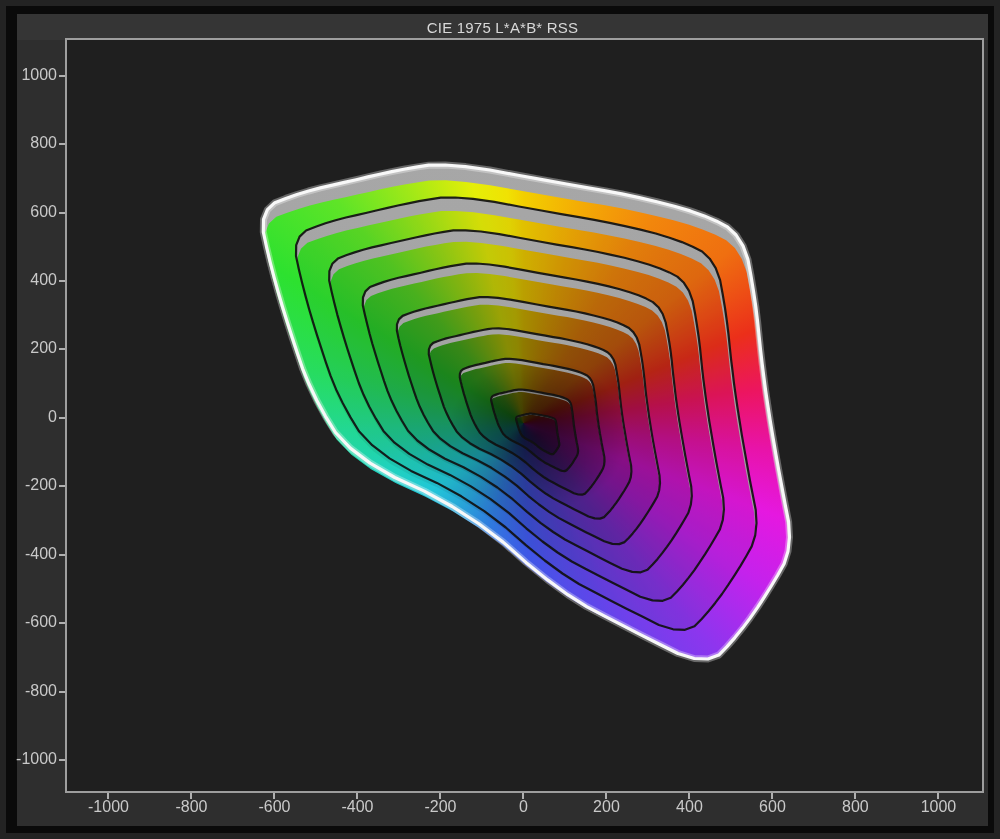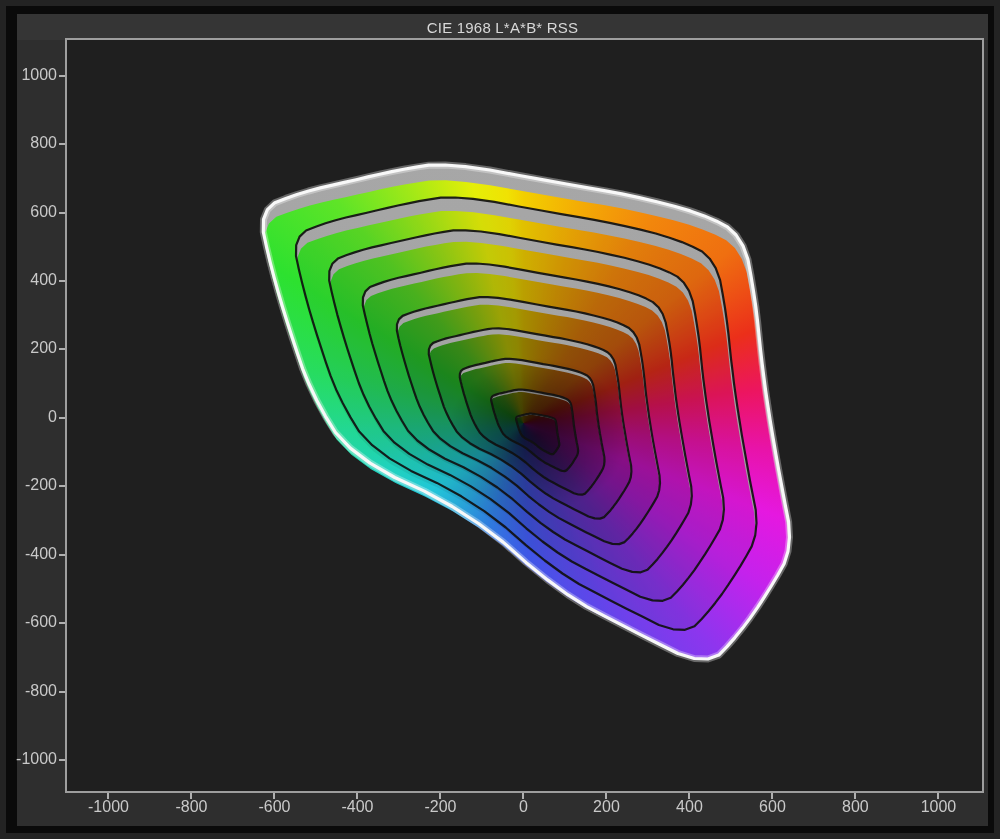--- a/index.html
+++ b/index.html
@@ -32,21 +32,21 @@
     position:absolute;left:0;width:57px;text-align:right;
     font-size:16px;color:#c9c9c9;white-space:nowrap;
   }
 </style>
 </head>
 <body style="background: rgb(35, 35, 35);">
 
 <div id="frame" style="background: rgb(10, 10, 10);"></div>
 <div id="panel" style="background: rgb(46, 46, 46);"></div>
 <div id="titlebar" style="background: rgb(53, 53, 53);">
-  <span id="chart-title" style="color: rgb(216, 216, 216);">CIE 1968 L*A*B* RSS</span>
+  <span id="chart-title" style="color: rgb(216, 216, 216);">CIE 1975 L*A*B* RSS</span>
 </div>
 <div id="plot" style="background: rgb(31, 31, 31); border-color: rgb(158, 158, 158);"></div>
 <div id="fills">
     <div class="layer" style="background: linear-gradient(rgb(169, 169, 169), rgb(156, 156, 156)); clip-path: polygon(207.8px 162.7px, 218.8px 158.4px, 230px 154.5px, 241.6px 151px, 253.3px 147.9px, 265.4px 145.1px, 277.3px 142.4px, 289.2px 139.7px, 301px 136.9px, 312.7px 134.2px, 324.7px 131.6px, 336.8px 129.3px, 349.1px 127.1px, 361.7px 125.2px, 378.2px 125px, 398.5px 126.6px, 422.9px 130px, 451.1px 135.3px, 476.6px 139.9px, 499.5px 144px, 519.7px 147.6px, 537.2px 150.6px, 554.8px 153.9px, 572.3px 157.6px, 589.8px 161.7px, 607.4px 166.2px, 623.2px 170.9px, 637.3px 175.9px, 649.7px 181.2px, 660.4px 186.8px, 669.1px 195px, 676px 205.8px, 680.9px 219.4px, 683.9px 235.5px, 686.5px 251.3px, 688.8px 266.7px, 690.6px 281.6px, 692.1px 296.2px, 693.6px 310.3px, 695.2px 324.1px, 696.9px 337.5px, 698.6px 350.5px, 700.7px 364.6px, 703.1px 379.9px, 705.8px 396.2px, 708.8px 413.7px, 711.9px 431px, 715.1px 448.1px, 718.3px 465px, 721.6px 481.8px, 722.5px 497.2px, 721px 511.2px, 717.1px 523.8px, 710.8px 535px, 704.2px 546px, 697.4px 556.9px, 690.4px 567.6px, 683.1px 578.1px, 675.6px 588.1px, 667.9px 597.6px, 660px 606.6px, 651.8px 615.1px, 640.9px 619px, 627.3px 618.5px, 611px 613.5px, 592px 604px, 573.4px 594.6px, 555.1px 585.2px, 537.2px 575.9px, 519.7px 566.7px, 500.8px 554.7px, 480.6px 539.9px, 459px 522.4px, 436.1px 502.1px, 411.5px 483.5px, 385.2px 466.5px, 357.3px 451.1px, 327.8px 437.5px, 303.1px 423.1px, 283.3px 408.1px, 268.5px 392.5px, 258.5px 376.3px, 249.7px 360.2px, 242.1px 344.3px, 235.6px 328.6px, 230.4px 313.2px, 225.3px 297.8px, 220.4px 282.6px, 215.7px 267.5px, 211.3px 252.5px, 207.1px 237.4px, 203.2px 222.3px, 199.6px 207.2px, 196.3px 191.9px, 196.5px 179.4px, 200.4px 169.7px);"></div>
     <div class="layer" style="background: conic-gradient(at 456.5px 383.4px, rgb(242, 207, 0) 0deg, rgb(244, 173, 4) 14deg, rgb(242, 135, 12) 32deg, rgb(239, 111, 16) 50deg, rgb(235, 47, 26) 68deg, rgb(236, 21, 96) 82deg, rgb(232, 19, 168) 96deg, rgb(229, 24, 224) 110deg, rgb(196, 34, 236) 124deg, rgb(140, 54, 238) 140deg, rgb(95, 70, 234) 158deg, rgb(62, 87, 230) 178deg, rgb(47, 122, 222) 198deg, rgb(40, 162, 216) 216deg, rgb(34, 198, 216) 234deg, rgb(32, 210, 189) 252deg, rgb(34, 216, 147) 268deg, rgb(39, 220, 95) 284deg, rgb(45, 225, 47) 302deg, rgb(95, 228, 39) 320deg, rgb(171, 233, 21) 336deg, rgb(229, 238, 8) 348deg, rgb(240, 226, 3) 356deg, rgb(242, 207, 0) 360deg); filter: brightness(1); clip-path: polygon(209.3px 176.8px, 220.2px 172.7px, 231.4px 168.9px, 242.9px 165.5px, 254.6px 162.5px, 266.5px 159.8px, 278.4px 157.2px, 290.2px 154.5px, 302px 151.9px, 313.6px 149.2px, 325.5px 146.7px, 337.5px 144.5px, 349.8px 142.4px, 362.3px 140.5px, 378.7px 140.3px, 398.9px 141.9px, 423.1px 145.2px, 451.1px 150.2px, 476.5px 154.8px, 499.2px 158.7px, 519.3px 162.2px, 536.8px 165.1px, 554.2px 168.3px, 571.6px 172px, 589px 175.9px, 606.5px 180.2px, 622.2px 184.8px, 636.2px 189.7px, 648.5px 194.8px, 659.2px 200.2px, 667.9px 208.1px, 674.7px 218.7px, 679.6px 231.8px, 682.6px 247.4px, 685.2px 262.7px, 687.4px 277.6px, 689.2px 292.1px, 690.7px 306.2px, 692.2px 319.9px, 693.8px 333.3px, 695.5px 346.2px, 697.2px 358.8px, 699.3px 372.5px, 701.6px 387.3px, 704.3px 403.1px, 707.3px 420px, 710.4px 436.8px, 713.5px 453.4px, 716.8px 469.8px, 720.1px 486px, 721px 500.9px, 719.5px 514.5px, 715.6px 526.7px, 709.3px 537.6px, 702.8px 548.3px, 696px 558.8px, 689px 569.2px, 681.8px 579.4px, 674.3px 589.1px, 666.7px 598.3px, 658.7px 607px, 650.6px 615.2px, 639.8px 619px, 626.3px 618.5px, 610.1px 613.7px, 591.2px 604.5px, 572.7px 595.3px, 554.5px 586.3px, 536.8px 577.3px, 519.3px 568.3px, 500.6px 556.7px, 480.5px 542.4px, 459px 525.4px, 436.2px 505.7px, 411.8px 487.7px, 385.7px 471.2px, 357.9px 456.4px, 328.6px 443.1px, 304px 429.2px, 284.4px 414.7px, 269.6px 399.6px, 259.7px 383.8px, 251px 368.2px, 243.4px 352.8px, 237px 337.7px, 231.7px 322.6px, 226.7px 307.8px, 221.8px 293px, 217.2px 278.4px, 212.8px 263.9px, 208.6px 249.3px, 204.7px 234.6px, 201.2px 219.9px, 197.9px 205.2px, 198.1px 193.1px, 201.9px 183.6px);"></div>
     <div class="layer" style="background: linear-gradient(rgb(169, 169, 169), rgb(156, 156, 156)); clip-path: polygon(239.1px 190.5px, 248.7px 186.7px, 258.5px 183.3px, 268.6px 180.2px, 278.9px 177.5px, 289.5px 175.1px, 299.9px 172.7px, 310.3px 170.3px, 320.6px 167.9px, 330.9px 165.5px, 341.3px 163.3px, 352px 161.2px, 362.8px 159.4px, 373.7px 157.6px, 388.2px 157.5px, 406px 158.9px, 427.3px 161.9px, 451.9px 166.5px, 474.3px 170.5px, 494.3px 174.1px, 512px 177.2px, 527.3px 179.9px, 542.7px 182.8px, 558px 186.1px, 573.4px 189.6px, 588.7px 193.5px, 602.5px 197.7px, 614.9px 202.1px, 625.7px 206.7px, 635.1px 211.5px, 642.7px 218.7px, 648.7px 228.2px, 653.1px 240.1px, 655.7px 254.2px, 658px 268px, 659.9px 281.5px, 661.5px 294.5px, 662.8px 307.3px, 664.1px 319.7px, 665.6px 331.7px, 667px 343.4px, 668.6px 354.8px, 670.4px 367.2px, 672.5px 380.5px, 674.8px 394.8px, 677.5px 410.1px, 680.2px 425.2px, 682.9px 440.2px, 685.8px 455px, 688.7px 469.7px, 689.5px 483.1px, 688.2px 495.4px, 684.7px 506.4px, 679.2px 516.2px, 673.5px 525.9px, 667.5px 535.4px, 661.4px 544.7px, 655px 554px, 648.4px 562.7px, 641.7px 571px, 634.7px 578.9px, 627.5px 586.3px, 618px 589.8px, 606.1px 589.3px, 591.9px 585px, 575.3px 576.6px, 559px 568.4px, 543px 560.2px, 527.3px 552px, 512px 544px, 495.5px 533.5px, 477.8px 520.5px, 458.9px 505.2px, 438.8px 487.5px, 417.3px 471.2px, 394.3px 456.3px, 369.9px 442.9px, 344.1px 430.9px, 322.5px 418.4px, 305.2px 405.2px, 292.2px 391.6px, 283.5px 377.4px, 275.8px 363.3px, 269.1px 349.4px, 263.5px 335.7px, 258.8px 322.1px, 254.4px 308.7px, 250.1px 295.4px, 246px 282.2px, 242.1px 269px, 238.5px 255.9px, 235.1px 242.7px, 231.9px 229.4px, 229px 216.1px, 229.2px 205.1px, 232.6px 196.6px);"></div>
     <div class="layer" style="background: conic-gradient(at 456.5px 383.4px, rgb(242, 207, 0) 0deg, rgb(244, 173, 4) 14deg, rgb(242, 135, 12) 32deg, rgb(239, 111, 16) 50deg, rgb(235, 47, 26) 68deg, rgb(236, 21, 96) 82deg, rgb(232, 19, 168) 96deg, rgb(229, 24, 224) 110deg, rgb(196, 34, 236) 124deg, rgb(140, 54, 238) 140deg, rgb(95, 70, 234) 158deg, rgb(62, 87, 230) 178deg, rgb(47, 122, 222) 198deg, rgb(40, 162, 216) 216deg, rgb(34, 198, 216) 234deg, rgb(32, 210, 189) 252deg, rgb(34, 216, 147) 268deg, rgb(39, 220, 95) 284deg, rgb(45, 225, 47) 302deg, rgb(95, 228, 39) 320deg, rgb(171, 233, 21) 336deg, rgb(229, 238, 8) 348deg, rgb(240, 226, 3) 356deg, rgb(242, 207, 0) 360deg); filter: brightness(0.93); clip-path: polygon(240.4px 202.8px, 250px 199.2px, 259.8px 195.9px, 269.8px 192.9px, 280px 190.3px, 290.5px 188px, 300.9px 185.6px, 311.2px 183.3px, 321.5px 181px, 331.7px 178.7px, 342px 176.5px, 352.6px 174.5px, 363.3px 172.7px, 374.3px 171px, 388.6px 170.9px, 406.3px 172.3px, 427.4px 175.2px, 452px 179.6px, 474.2px 183.5px, 494.1px 187px, 511.7px 190px, 526.9px 192.6px, 542.2px 195.4px, 557.4px 198.6px, 572.7px 202px, 587.9px 205.8px, 601.7px 209.8px, 613.9px 214.1px, 624.7px 218.6px, 634px 223.3px, 641.6px 230.2px, 647.6px 239.4px, 651.9px 250.9px, 654.5px 264.6px, 656.8px 278px, 658.7px 291px, 660.3px 303.7px, 661.6px 316px, 662.9px 328px, 664.3px 339.7px, 665.8px 351.1px, 667.3px 362.1px, 669.1px 374.1px, 671.2px 387px, 673.5px 400.8px, 676.2px 415.7px, 678.8px 430.3px, 681.6px 444.8px, 684.4px 459.2px, 687.3px 473.4px, 688.1px 486.4px, 686.8px 498.3px, 683.4px 509px, 677.9px 518.5px, 672.2px 527.9px, 666.3px 537.1px, 660.1px 546.1px, 653.8px 555.1px, 647.3px 563.6px, 640.6px 571.6px, 633.7px 579.2px, 626.5px 586.4px, 617.1px 589.8px, 605.2px 589.4px, 591.1px 585.1px, 574.6px 577.1px, 558.4px 569.1px, 542.5px 561.1px, 526.9px 553.2px, 511.7px 545.4px, 495.3px 535.2px, 477.7px 522.7px, 458.9px 507.8px, 438.9px 490.6px, 417.6px 474.8px, 394.7px 460.4px, 370.5px 447.4px, 344.7px 435.8px, 323.3px 423.7px, 306.1px 411px, 293.2px 397.7px, 284.5px 383.9px, 276.9px 370.3px, 270.2px 356.9px, 264.6px 343.6px, 260px 330.4px, 255.6px 317.4px, 251.4px 304.5px, 247.3px 291.7px, 243.4px 279px, 239.8px 266.2px, 236.4px 253.4px, 233.3px 240.6px, 230.4px 227.7px, 230.6px 217.1px, 233.9px 208.8px);"></div>
     <div class="layer" style="background: linear-gradient(rgb(169, 169, 169), rgb(156, 156, 156)); clip-path: polygon(270.9px 218.6px, 279.1px 215.3px, 287.6px 212.4px, 296.2px 209.8px, 305px 207.4px, 314px 205.4px, 323px 203.3px, 331.9px 201.3px, 340.8px 199.2px, 349.6px 197.2px, 358.5px 195.3px, 367.6px 193.5px, 376.9px 191.9px, 386.3px 190.4px, 398.6px 190.3px, 413.9px 191.5px, 432.2px 194.1px, 453.3px 198px, 472.5px 201.5px, 489.6px 204.6px, 504.8px 207.2px, 517.9px 209.5px, 531.1px 212px, 544.2px 214.8px, 557.4px 217.8px, 570.5px 221.2px, 582.4px 224.7px, 593px 228.5px, 602.3px 232.4px, 610.3px 236.6px, 616.9px 242.8px, 622px 250.9px, 625.7px 261.1px, 628px 273.2px, 629.9px 285px, 631.6px 296.5px, 633px 307.8px, 634.1px 318.7px, 635.2px 329.3px, 636.4px 339.6px, 637.7px 349.7px, 639px 359.4px, 640.6px 370px, 642.3px 381.4px, 644.4px 393.7px, 646.6px 406.8px, 648.9px 419.8px, 651.3px 432.6px, 653.7px 445.3px, 656.2px 457.9px, 656.9px 469.4px, 655.8px 479.9px, 652.9px 489.4px, 648.1px 497.8px, 643.2px 506px, 638.1px 514.2px, 632.8px 522.2px, 627.4px 530.1px, 621.7px 537.6px, 616px 544.7px, 610px 551.5px, 603.8px 557.8px, 595.7px 560.8px, 585.5px 560.4px, 573.3px 556.7px, 559px 549.6px, 545.1px 542.5px, 531.4px 535.5px, 517.9px 528.5px, 504.8px 521.5px, 490.6px 512.5px, 475.5px 501.5px, 459.3px 488.3px, 442.1px 473.1px, 423.6px 459.1px, 403.9px 446.4px, 383px 434.9px, 360.8px 424.6px, 342.3px 413.9px, 327.5px 402.7px, 316.4px 390.9px, 308.9px 378.7px, 302.3px 366.7px, 296.6px 354.8px, 291.8px 343px, 287.8px 331.4px, 284px 319.9px, 280.3px 308.5px, 276.8px 297.1px, 273.5px 285.9px, 270.3px 274.6px, 267.4px 263.3px, 264.7px 251.9px, 262.2px 240.5px, 262.4px 231.1px, 265.3px 223.8px);"></div>
     <div class="layer" style="background: conic-gradient(at 456.5px 383.4px, rgb(242, 207, 0) 0deg, rgb(244, 173, 4) 14deg, rgb(242, 135, 12) 32deg, rgb(239, 111, 16) 50deg, rgb(235, 47, 26) 68deg, rgb(236, 21, 96) 82deg, rgb(232, 19, 168) 96deg, rgb(229, 24, 224) 110deg, rgb(196, 34, 236) 124deg, rgb(140, 54, 238) 140deg, rgb(95, 70, 234) 158deg, rgb(62, 87, 230) 178deg, rgb(47, 122, 222) 198deg, rgb(40, 162, 216) 216deg, rgb(34, 198, 216) 234deg, rgb(32, 210, 189) 252deg, rgb(34, 216, 147) 268deg, rgb(39, 220, 95) 284deg, rgb(45, 225, 47) 302deg, rgb(95, 228, 39) 320deg, rgb(171, 233, 21) 336deg, rgb(229, 238, 8) 348deg, rgb(240, 226, 3) 356deg, rgb(242, 207, 0) 360deg); filter: brightness(0.85); clip-path: polygon(272px 229.2px, 280.2px 226.1px, 288.6px 223.2px, 297.2px 220.7px, 305.9px 218.4px, 314.9px 216.4px, 323.8px 214.4px, 332.7px 212.4px, 341.5px 210.4px, 350.2px 208.5px, 359.1px 206.6px, 368.2px 204.9px, 377.4px 203.3px, 386.7px 201.9px, 399px 201.8px, 414.2px 202.9px, 432.3px 205.4px, 453.4px 209.2px, 472.4px 212.6px, 489.5px 215.6px, 504.5px 218.2px, 517.6px 220.4px, 530.7px 222.8px, 543.7px 225.5px, 556.8px 228.5px, 569.9px 231.7px, 581.7px 235.1px, 592.2px 238.8px, 601.4px 242.6px, 609.4px 246.7px, 615.9px 252.6px, 621px 260.5px, 624.7px 270.4px, 626.9px 282.1px, 628.9px 293.6px, 630.6px 304.7px, 631.9px 315.6px, 633px 326.2px, 634.2px 336.5px, 635.4px 346.5px, 636.6px 356.2px, 637.9px 365.7px, 639.5px 375.9px, 641.2px 387px, 643.3px 398.9px, 645.5px 411.6px, 647.8px 424.1px, 650.2px 436.6px, 652.6px 448.9px, 655.1px 461.1px, 655.7px 472.3px, 654.6px 482.4px, 651.7px 491.6px, 647px 499.7px, 642.1px 507.7px, 637px 515.6px, 631.8px 523.4px, 626.4px 531.1px, 620.8px 538.3px, 615px 545.2px, 609.1px 551.8px, 603px 557.9px, 594.8px 560.8px, 584.7px 560.5px, 572.6px 556.8px, 558.4px 549.9px, 544.5px 543.1px, 530.9px 536.2px, 517.6px 529.5px, 504.5px 522.8px, 490.4px 514px, 475.4px 503.3px, 459.3px 490.6px, 442.2px 475.8px, 423.8px 462.3px, 404.3px 450px, 383.5px 438.8px, 361.4px 428.9px, 343px 418.4px, 328.3px 407.6px, 317.2px 396.2px, 309.8px 384.4px, 303.3px 372.7px, 297.6px 361.2px, 292.8px 349.8px, 288.8px 338.5px, 285px 327.4px, 281.4px 316.3px, 277.9px 305.3px, 274.6px 294.4px, 271.5px 283.5px, 268.6px 272.5px, 265.9px 261.5px, 263.4px 250.4px, 263.6px 241.4px, 266.5px 234.3px);"></div>
     <div class="layer" style="background: linear-gradient(rgb(169, 169, 169), rgb(156, 156, 156)); clip-path: polygon(303px 247px, 309.9px 244.4px, 317px 241.9px, 324.1px 239.7px, 331.5px 237.8px, 339px 236.1px, 346.5px 234.4px, 353.9px 232.7px, 361.3px 230.9px, 368.6px 229.2px, 376.1px 227.6px, 383.7px 226.2px, 391.4px 224.8px, 399.2px 223.6px, 409.5px 223.5px, 422.3px 224.5px, 437.5px 226.6px, 455.1px 229.9px, 471.1px 232.8px, 485.4px 235.4px, 498px 237.6px, 508.9px 239.5px, 519.9px 241.6px, 530.9px 243.9px, 541.8px 246.4px, 552.8px 249.2px, 562.7px 252.2px, 571.5px 255.3px, 579.2px 258.6px, 585.9px 262.1px, 591.4px 267.2px, 595.7px 274px, 598.7px 282.5px, 600.6px 292.6px, 602.3px 302.4px, 603.7px 312px, 604.8px 321.4px, 605.7px 330.5px, 606.7px 339.3px, 607.7px 347.9px, 608.7px 356.3px, 609.8px 364.4px, 611.1px 373.3px, 612.6px 382.8px, 614.3px 393px, 616.2px 403.9px, 618.1px 414.7px, 620.1px 425.4px, 622.1px 436px, 624.2px 446.5px, 624.8px 456.1px, 623.8px 464.8px, 621.4px 472.7px, 617.4px 479.7px, 613.3px 486.6px, 609.1px 493.4px, 604.7px 500.1px, 600.1px 506.7px, 595.4px 512.9px, 590.6px 518.9px, 585.6px 524.5px, 580.5px 529.8px, 573.7px 532.3px, 565.2px 531.9px, 555px 528.8px, 543.2px 522.9px, 531.5px 517px, 520.1px 511.1px, 508.9px 505.3px, 498px 499.5px, 486.2px 492px, 473.5px 482.8px, 460.1px 471.9px, 445.7px 459.2px, 430.4px 447.5px, 414px 436.9px, 396.5px 427.3px, 378px 418.8px, 362.6px 409.8px, 350.3px 400.5px, 341px 390.7px, 334.8px 380.5px, 329.3px 370.5px, 324.5px 360.6px, 320.5px 350.8px, 317.1px 341.1px, 314px 331.5px, 310.9px 322px, 308px 312.5px, 305.2px 303.2px, 302.6px 293.8px, 300.2px 284.3px, 297.9px 274.8px, 295.8px 265.3px, 296px 257.5px, 298.4px 251.4px);"></div>

